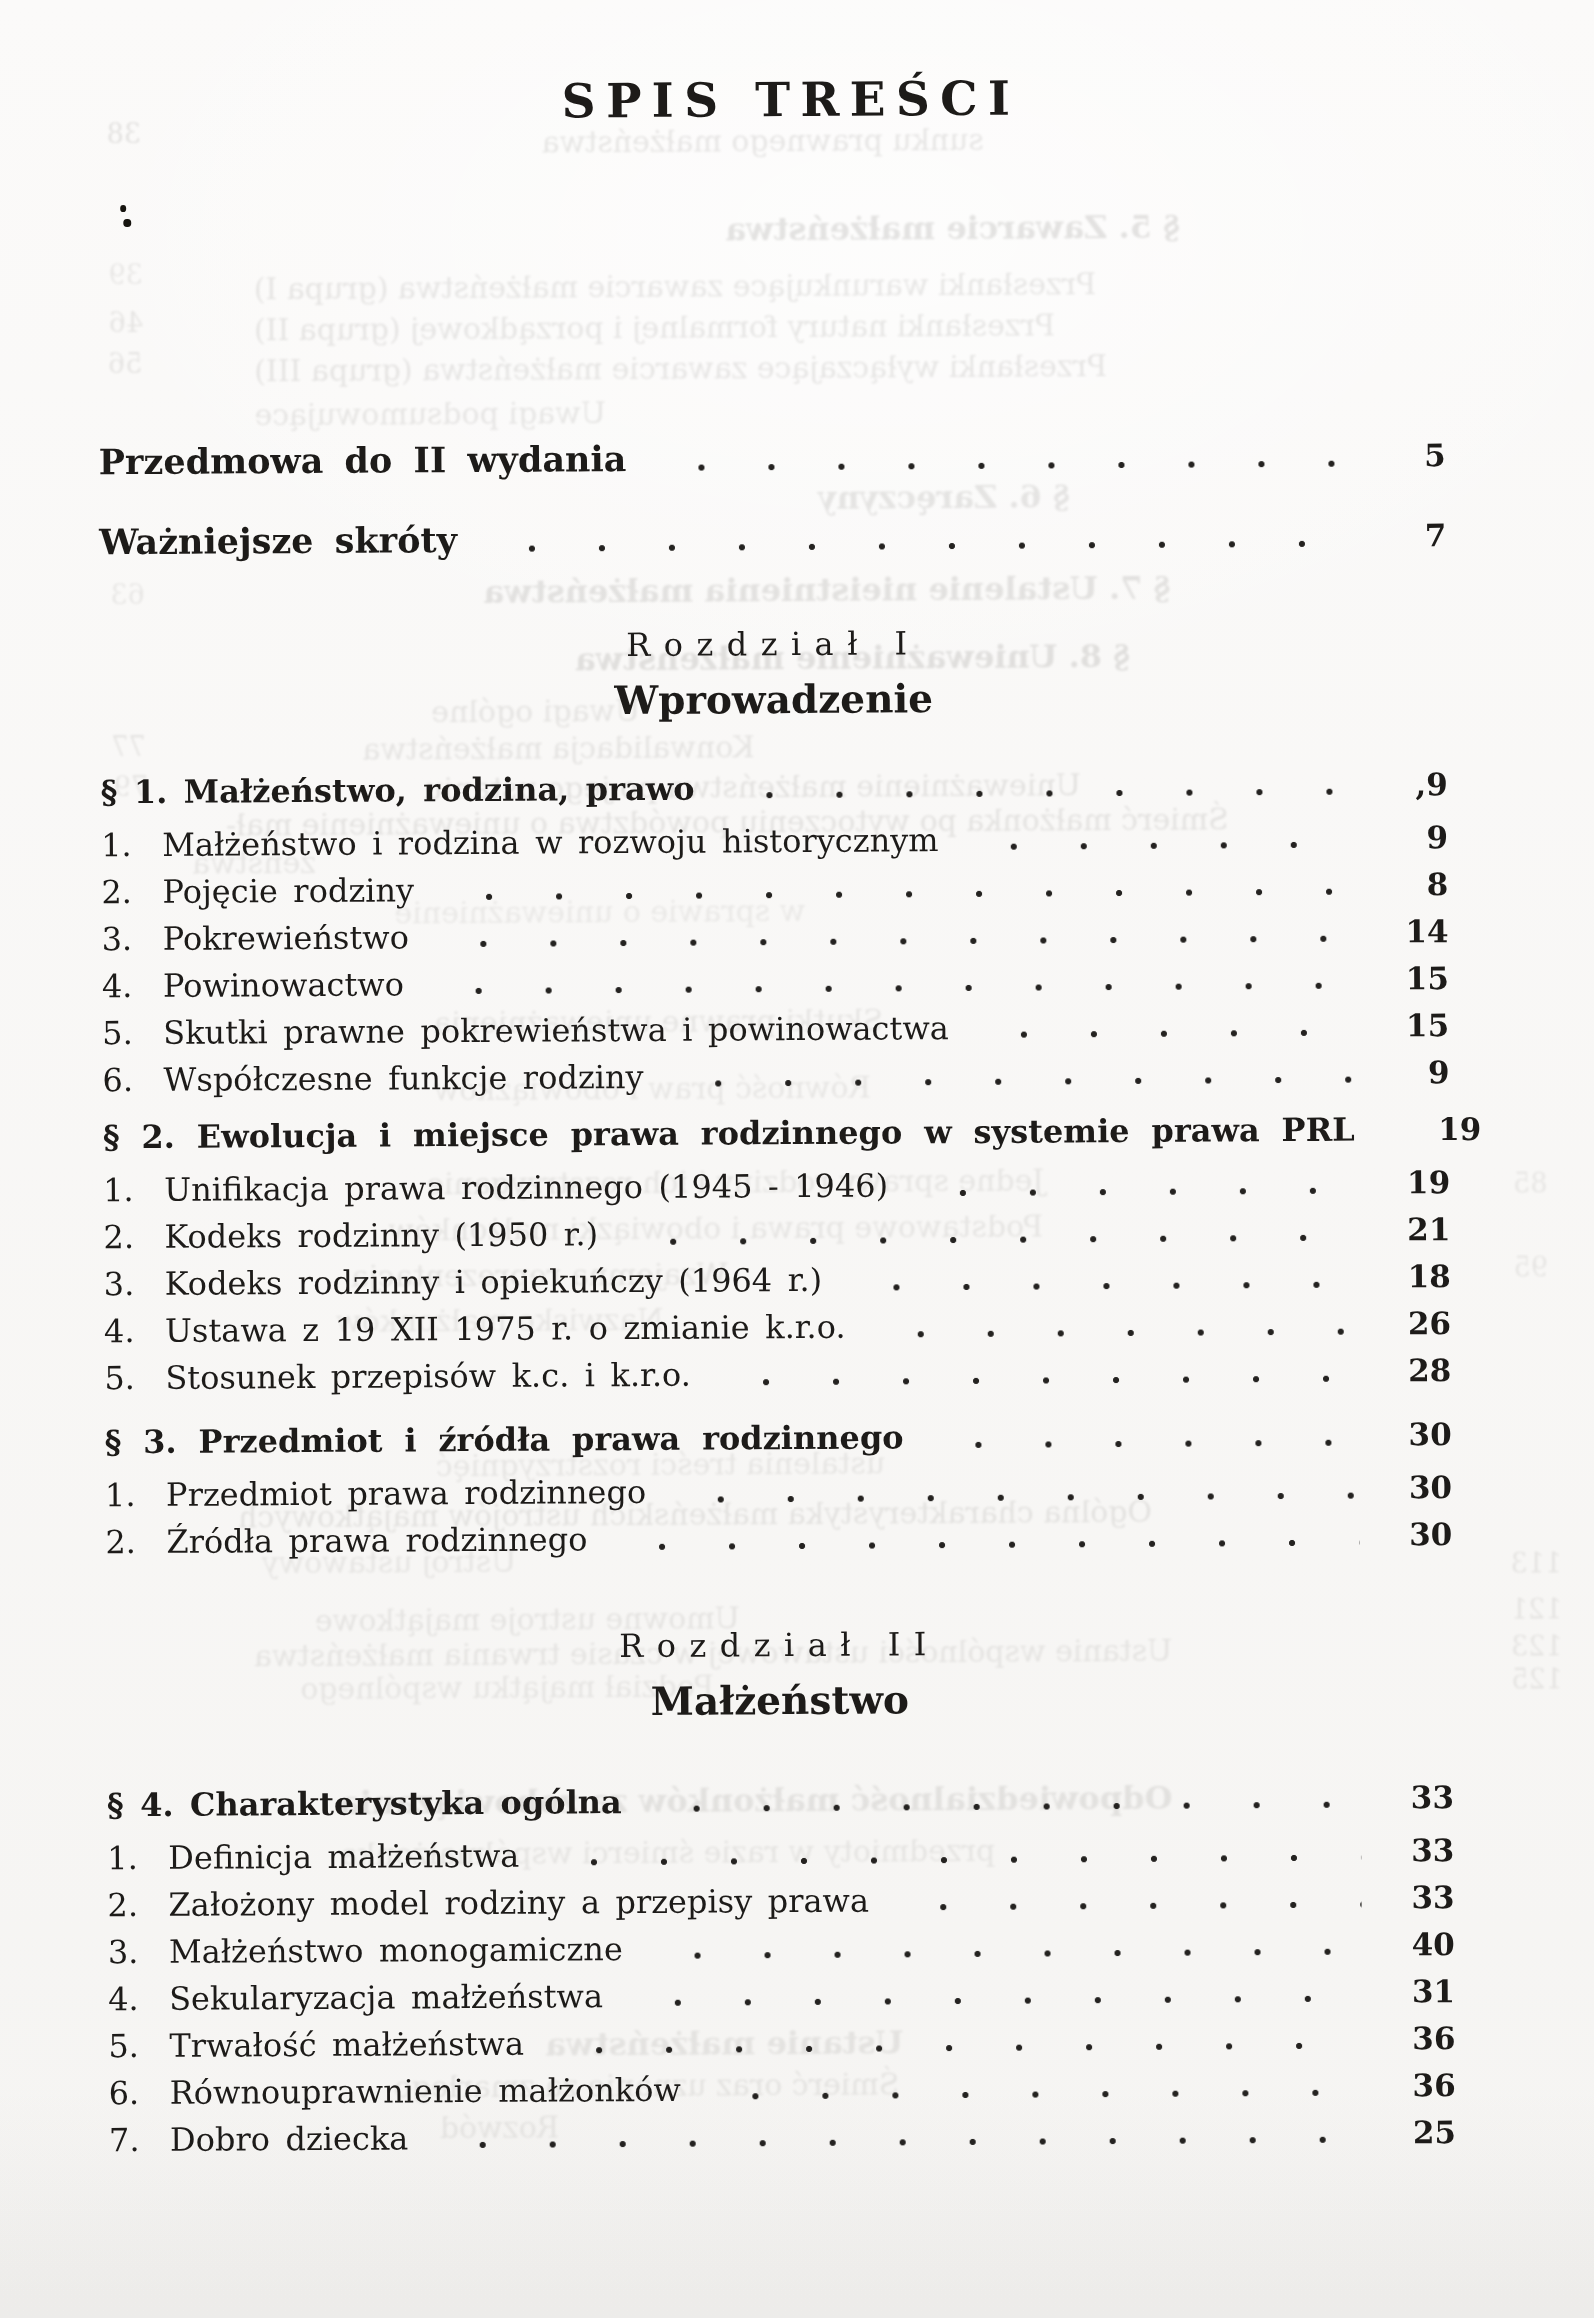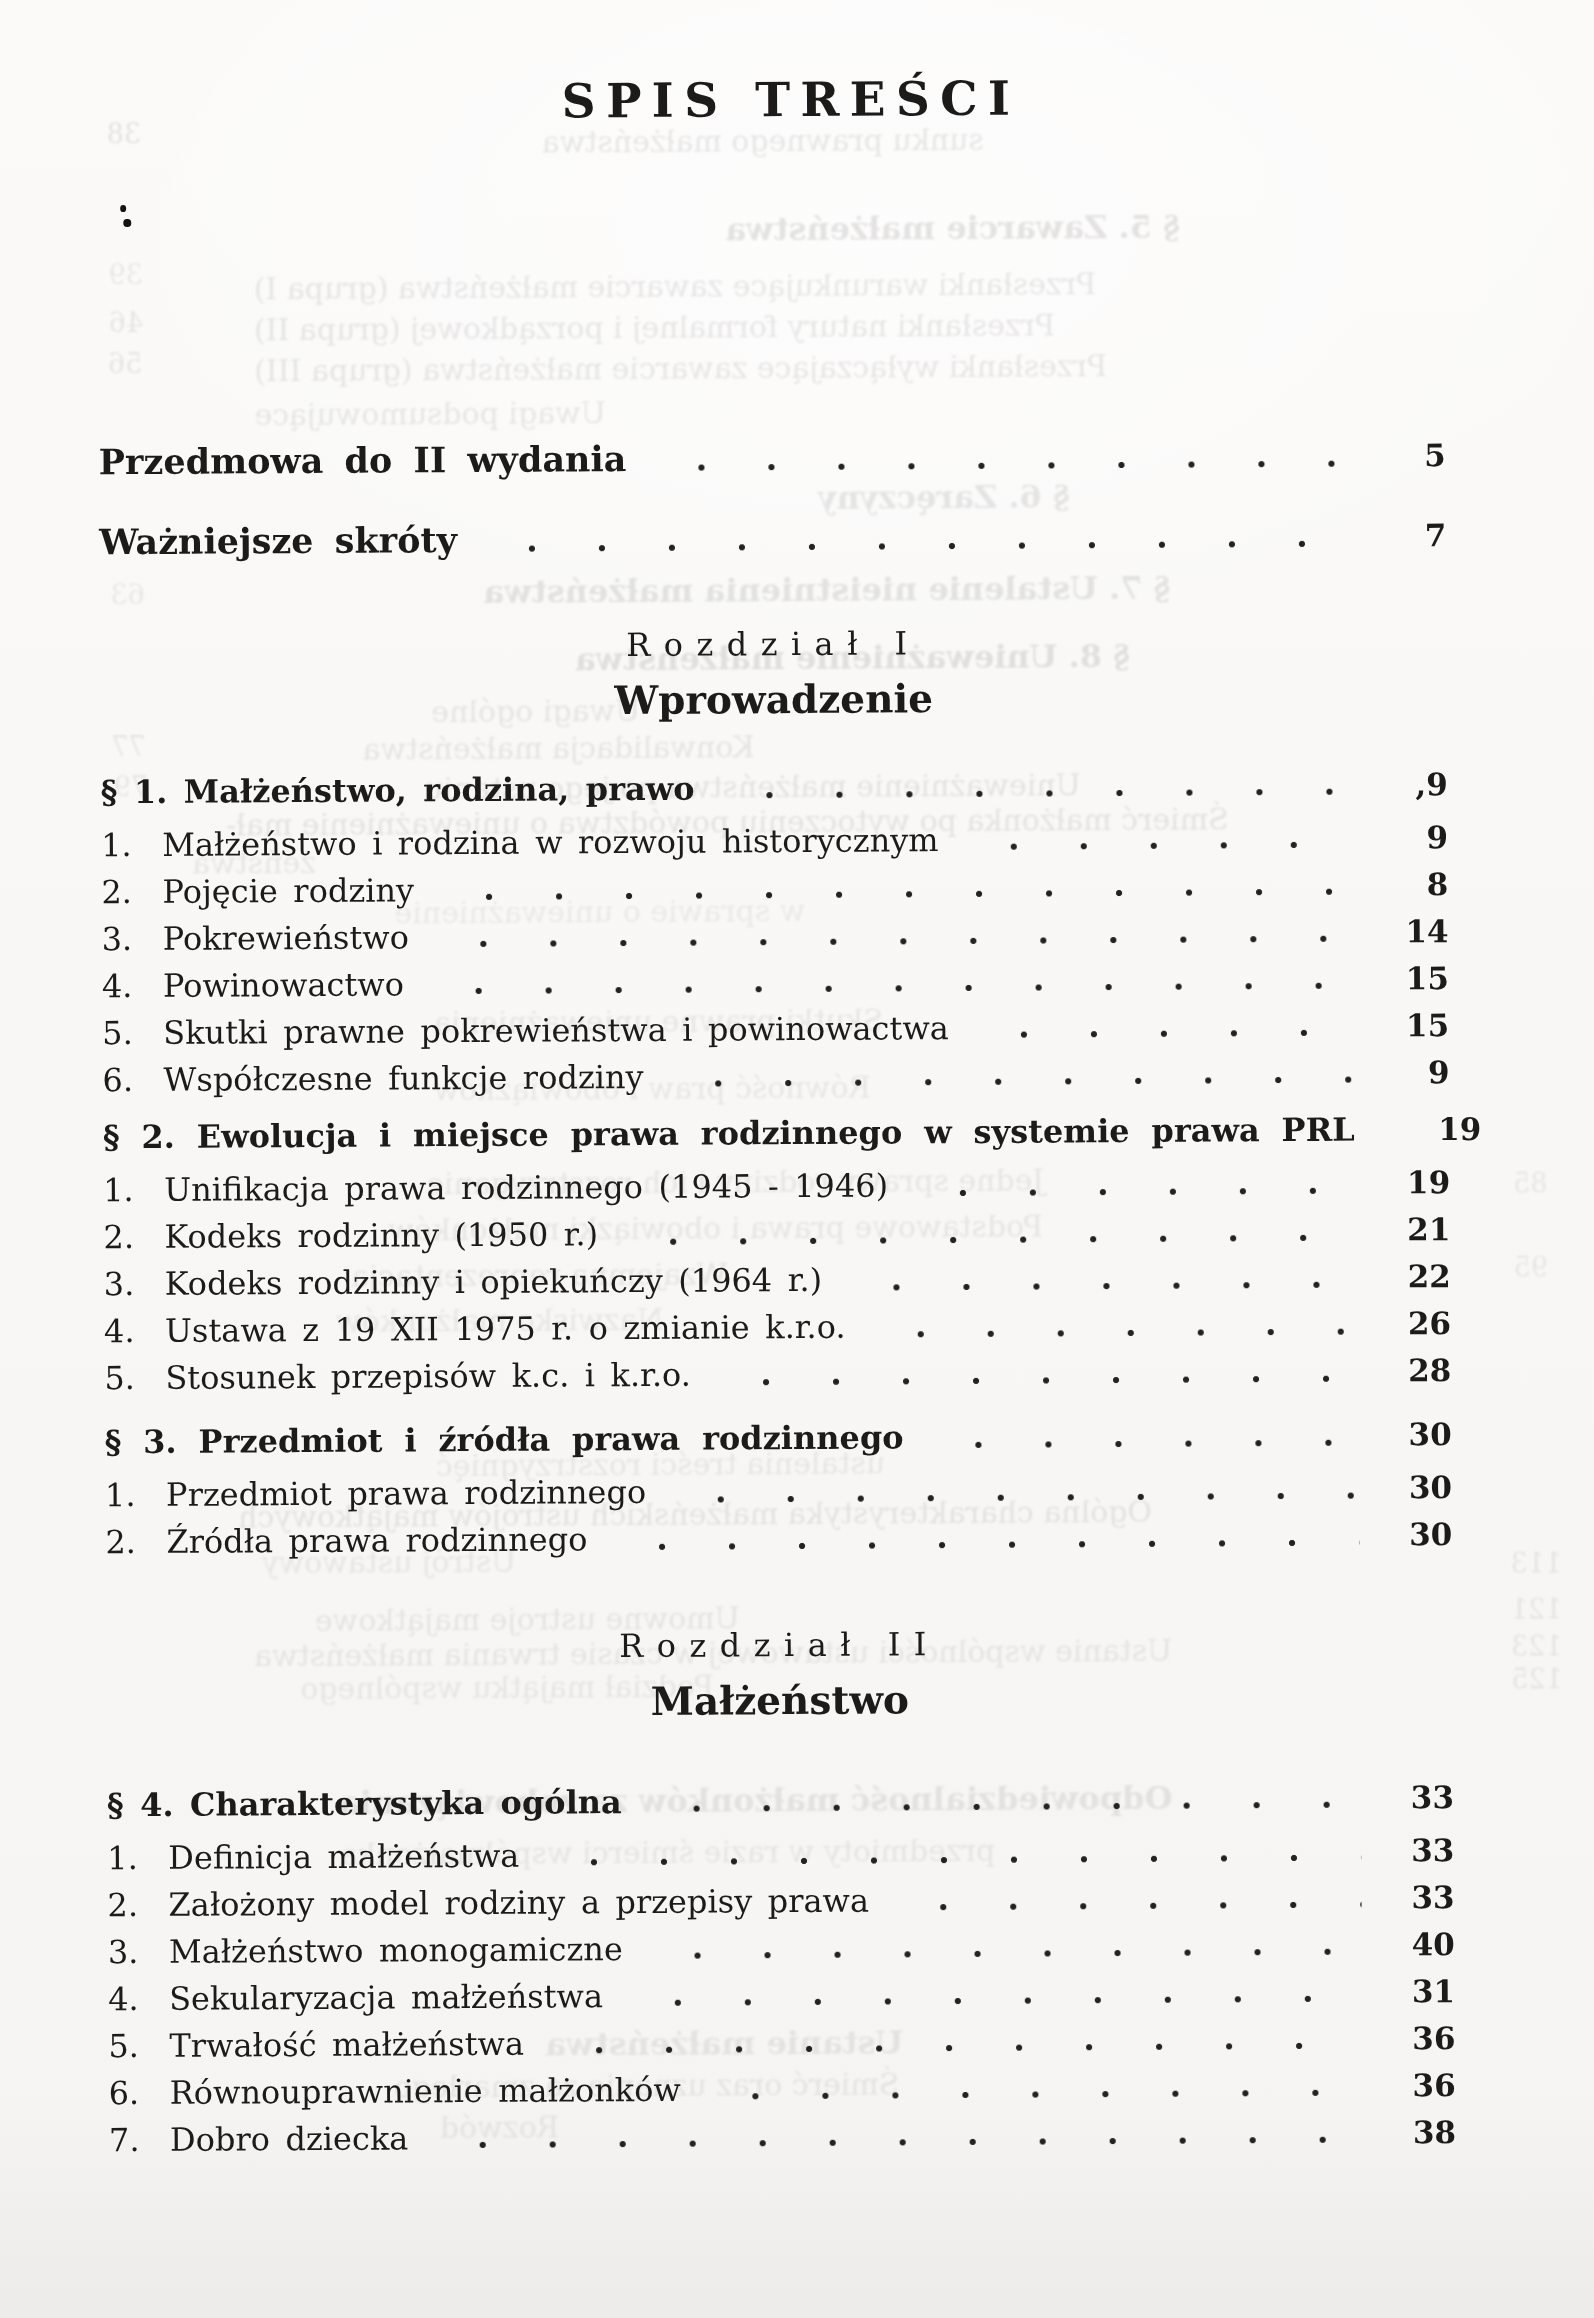--- a/index.html
+++ b/index.html
@@ -246,21 +246,21 @@
           <div class="row it">
             <span class="num">2.</span>
             <span class="lbl">Kodeks rodzinny (1950 r.)</span>
             <span class="leader"></span>
             <span class="pg">21</span>
           </div>
           <div class="row it">
             <span class="num">3.</span>
             <span class="lbl">Kodeks rodzinny i opiekuńczy (1964 r.)</span>
             <span class="leader"></span>
-            <span class="pg">22</span>
+            <span class="pg">18</span>
           </div>
           <div class="row it">
             <span class="num">4.</span>
             <span class="lbl">Ustawa z 19 XII 1975 r. o zmianie k.r.o.</span>
             <span class="leader"></span>
             <span class="pg">26</span>
           </div>
           <div class="row it">
             <span class="num">5.</span>
             <span class="lbl">Stosunek przepisów k.c. i k.r.o.</span>
@@ -333,21 +333,21 @@
           <div class="row it">
             <span class="num">6.</span>
             <span class="lbl">Równouprawnienie małżonków</span>
             <span class="leader"></span>
             <span class="pg">36</span>
           </div>
           <div class="row it">
             <span class="num">7.</span>
             <span class="lbl">Dobro dziecka</span>
             <span class="leader"></span>
-            <span class="pg">38</span>
+            <span class="pg">25</span>
           </div>
         </div>
       </div>
 
     </div>
   </div>
 </div>
 
 
 </body></html>

